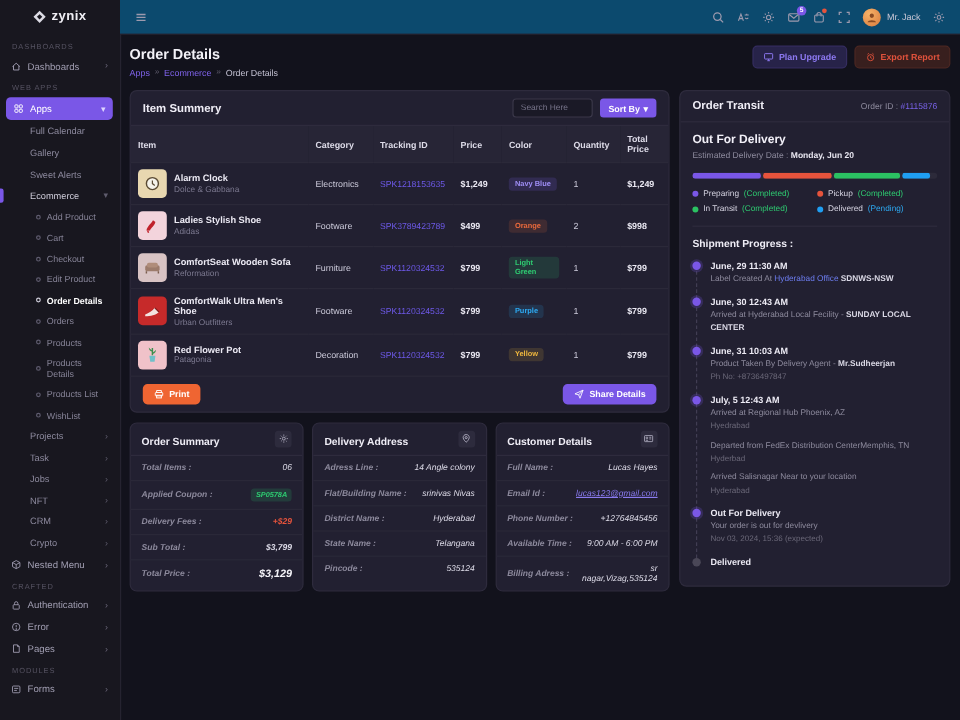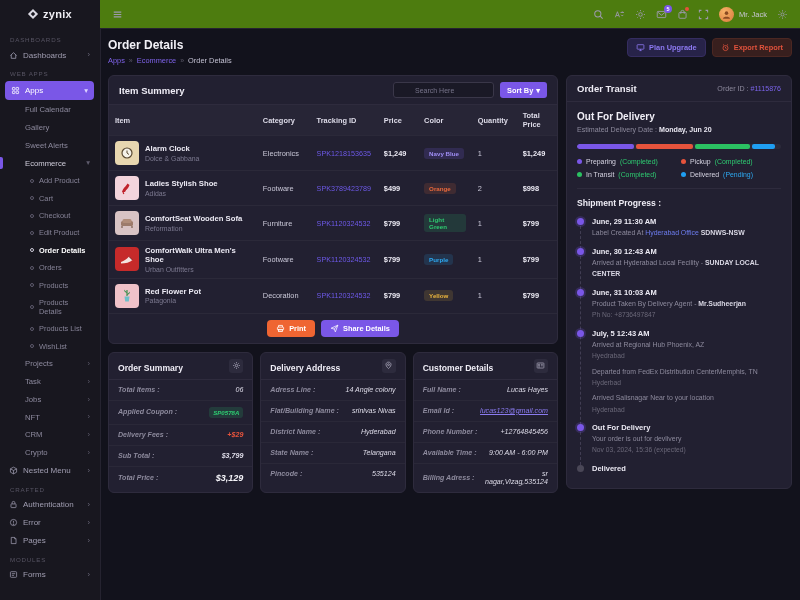--- a/index.html
+++ b/index.html
@@ -22,21 +22,21 @@
   .nav-child .chev { margin-left:auto; font-size:7.5px; color:#5f5c6d; line-height:1; }
   .nav-child.ecom { color:#cfcdda; }
   .nav-child.ecom::before { content:""; position:absolute; left:0; top:3px; bottom:3px; width:2.5px; background:#7a57e7; border-radius:0 2px 2px 0; }
   .nav-sub { display:flex; align-items:center; gap:5px; padding:4.2px 8px 4.2px 30px; font-size:7.4px; color:#868397; cursor:pointer; }
   .nav-sub .o { width:4px; height:4px; border:1px solid #5e5b6e; border-radius:50%; flex:none; }
   .nav-sub.active { color:#ffffff; font-weight:bold; }
   .nav-sub.active .o { border-color:#cfcdda; }
 
   
   .main { flex:1; display:flex; flex-direction:column; min-width:0; }
-  .topbar { height:28px; background:#4d7c0f; box-shadow:0 1px 0 #252330; display:flex; align-items:center; padding:0 12px; flex:none; }
+  .topbar { height:28px; background:#0c4a6e; box-shadow:0 1px 0 #252330; display:flex; align-items:center; padding:0 12px; flex:none; }
   .tb-icon { color:#9d9aae; position:relative; display:flex; align-items:center; cursor:pointer; }
   .tb-icon svg { width:11px; height:11px; }
   .tb-right { margin-left:auto; display:flex; align-items:center; gap:10px; }
   .badge-count { position:absolute; top:-4px; right:-5px; background:#7a57e7; color:#fff; font-size:5.5px; min-width:8px; height:8px; border-radius:4px; display:flex; align-items:center; justify-content:center; padding:0 1px; font-weight:bold; }
   .dot-badge { position:absolute; top:-2px; right:-1px; width:4px; height:4px; border-radius:50%; background:#e6533c; }
   .user-chip { display:flex; align-items:center; gap:5px; cursor:pointer; }
   .avatar { width:15px; height:15px; border-radius:50%; background:radial-gradient(circle at 35% 30%, #f7b267, #d97a3d); display:flex; align-items:center; justify-content:center; overflow:hidden; }
   .avatar svg { width:11px; height:11px; }
   .user-name { font-size:7.5px; color:#c9c7d6; }
 
@@ -57,41 +57,41 @@
   .grid { display:flex; gap:8px; }
   .left-col { width:450px; min-width:450px; }
   .right-col { flex:1; min-width:0; }
 
   .card { background:#222031; border:1px solid #2e2b3d; border-radius:6px; overflow:hidden; }
   .card-head { display:flex; align-items:center; padding:6px 10px; border-bottom:1px solid #2e2b3d; }
   .card-title { font-size:9.5px; font-weight:bold; color:#efedf6; }
 
   
   .is-tools { margin-left:auto; display:flex; gap:6px; align-items:center; }
-  .search-input { width:101px; height:16px; background:#1a1926; border:1px solid #3a3749; border-radius:3px; color:#c6c4d4; font-size:7px; padding:0 21px; outline:none; font-family:"Liberation Sans",sans-serif; }
+  .search-input { width:67px; height:16px; background:#1a1926; border:1px solid #3a3749; border-radius:3px; color:#c6c4d4; font-size:7px; padding:0 6px; outline:none; font-family:"Liberation Sans",sans-serif; }
   .search-input::placeholder { color:#77748a; }
   .btn-sort { height:16px; background:#7a57e7; color:#fff; border:none; border-radius:3px; font-size:7.4px; padding:0 7px; display:flex; align-items:center; gap:3px; cursor:pointer; font-weight:bold; font-family:"Liberation Sans",sans-serif; }
   table { width:100%; border-collapse:collapse; table-layout:fixed; }
   thead th { background:#272536; font-size:7.4px; color:#dddbe8; text-align:left; padding:6px 6px; font-weight:bold; }
   tbody td { padding:5px 6px; border-top:1px solid #2b2939; font-size:7.4px; color:#cac8d8; vertical-align:middle; }
   .prod { display:flex; align-items:center; gap:6px; }
   .thumb { width:24px; height:24px; border-radius:4px; flex:none; display:flex; align-items:center; justify-content:center; }
   .thumb svg { width:16px; height:16px; }
   .t1 { background:#e8d7b0; } .t2 { background:#f3d4dc; } .t3 { background:#d8c3c4; } .t4 { background:#c62a2a; } .t5 { background:#f0c2c9; }
   .prod-name { font-size:7.7px; font-weight:bold; color:#eceaf4; }
   .prod-brand { font-size:6.9px; color:#7c7990; margin-top:1.5px; }
   .track-link { color:#6d59e8; font-size:7.2px; cursor:pointer; }
   .price { font-weight:bold; color:#eceaf4; }
   .badge { display:inline-block; font-size:6.2px; padding:2px 5px; border-radius:3px; font-weight:bold; }
   .badge-navy { color:#9f8ef5; background:rgba(122,92,229,.18); }
   .badge-orange { color:#e9693c; background:rgba(233,105,60,.15); }
   .badge-green { color:#2ecb71; background:rgba(46,203,113,.15); }
   .badge-blue { color:#2da9f2; background:rgba(45,169,242,.15); }
   .badge-yellow { color:#edb63e; background:rgba(237,182,62,.15); }
-  .table-foot { display:flex; justify-content:center; gap:6px; padding:6px 10px; border-top:1px solid #2b2939; }
+  .table-foot { display:flex; justify-content:space-between; gap:6px; padding:6px 10px; border-top:1px solid #2b2939; }
   .fbtn { display:flex; align-items:center; gap:4px; color:#fff; font-size:7.4px; font-weight:bold; padding:4px 9px; border:none; border-radius:4px; cursor:pointer; font-family:"Liberation Sans",sans-serif; }
   .fbtn svg { width:9px; height:9px; }
   .btn-print { background:#ef6532; }
   .btn-share { background:#7a57e7; }
 
   
   .bottom-row { display:flex; gap:7px; margin-top:8px; }
   .mini-card { flex:1; background:#222031; border:1px solid #2e2b3d; border-radius:6px; overflow:hidden; }
   .mini-head { display:flex; align-items:flex-end; justify-content:space-between; padding:6px 9px; border-bottom:1px solid #2e2b3d; }
   .mini-title { font-size:8.6px; font-weight:bold; color:#efedf6; }

